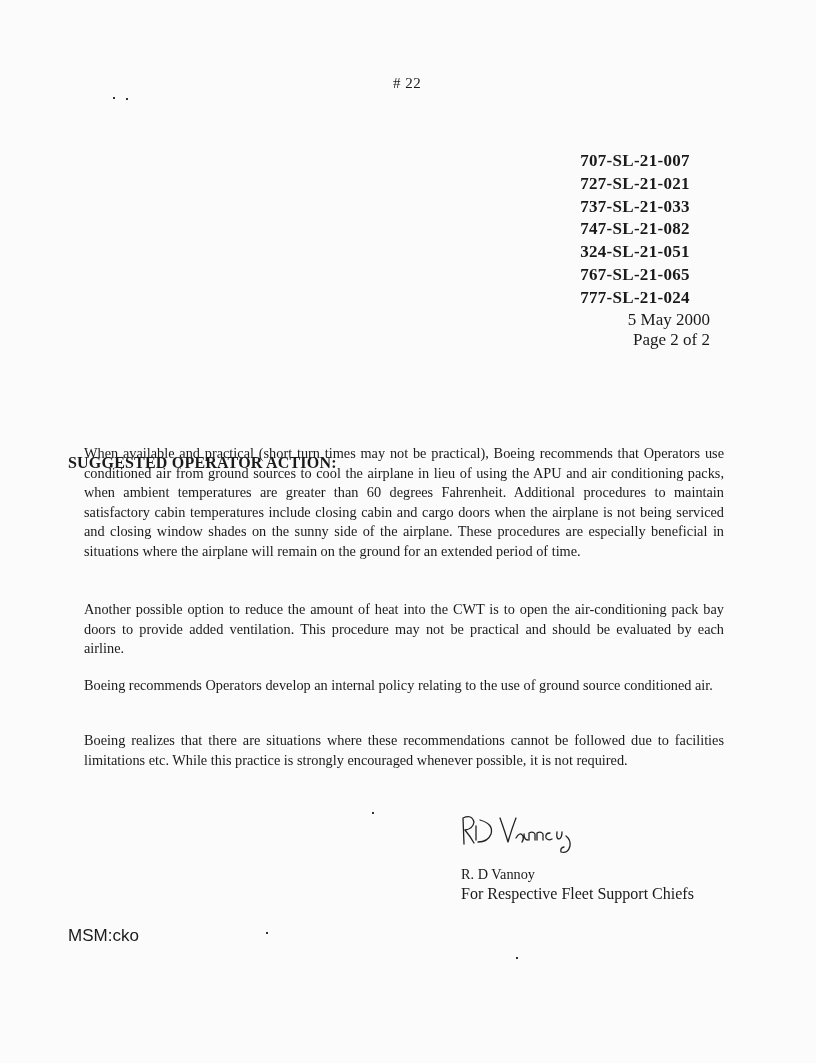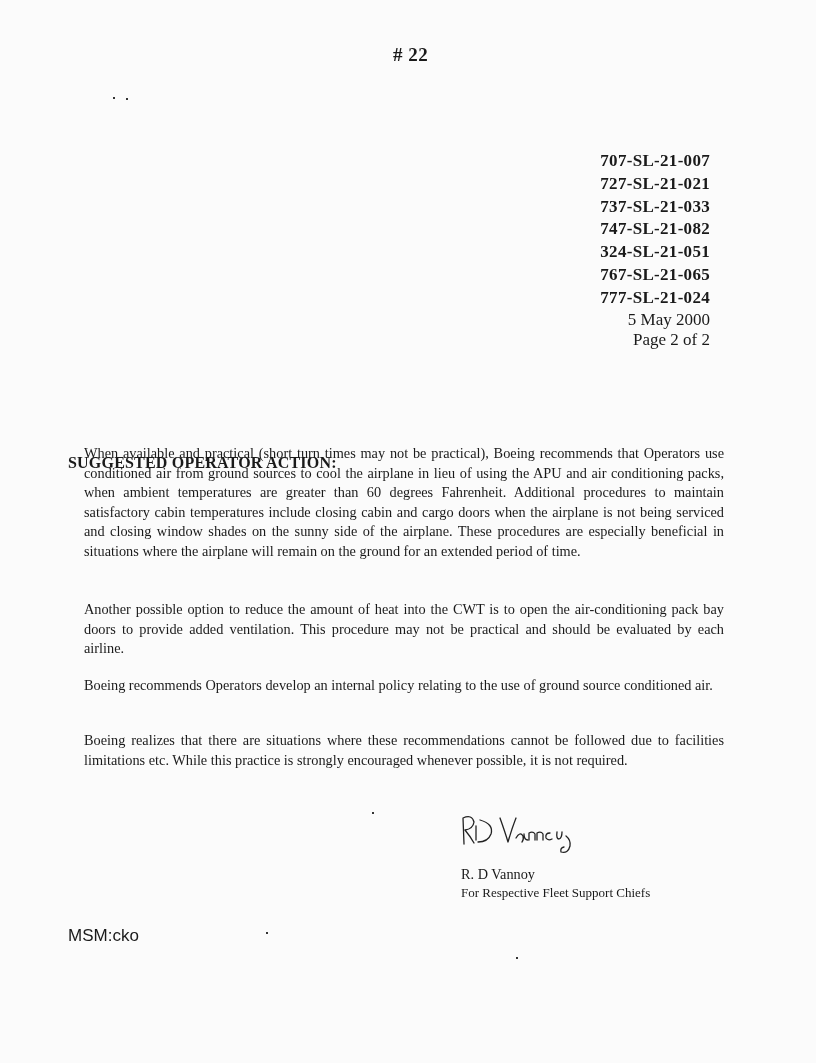--- a/index.html
+++ b/index.html
@@ -10,24 +10,24 @@
     body {
       width: 816px;
       height: 1063px;
       position: relative;
       overflow: hidden;
       font-family: "Liberation Serif", "DejaVu Serif", serif;
       color: #1a1a1a;
     }
     .page-number {
       position: absolute;
-      top: 44px;
+      top: 75px;
       left: 393px;
-      font-size: 19px;
-      font-weight: bold;
+      font-size: 15px;
+      font-weight: normal;
       letter-spacing: 0.5px;
     }
     .speck {
       position: absolute;
       width: 2px;
       height: 2px;
       background: #333;
     }
     .ref-block {
       position: absolute;
@@ -35,20 +35,21 @@
       left: 560px;
       width: 150px;
       text-align: right;
     }
     .ref-line {
       font-size: 17px;
       font-weight: bold;
       line-height: 22.8px;
       letter-spacing: 0.3px;
       display: block;
+      text-align: center;
     }
     .ref-date, .ref-page {
       font-size: 17px;
       line-height: 20px;
       display: block;
     }
     .section-heading {
       position: absolute;
       top: 406px;
       left: 68px;
@@ -80,21 +81,21 @@
     .signer-name {
       position: absolute;
       top: 866px;
       left: 461px;
       font-size: 14.3px;
     }
     .signer-title {
       position: absolute;
       top: 885px;
       left: 461px;
-      font-size: 13px;
+      font-size: 16px;
     }
     .initials {
       position: absolute;
       top: 926px;
       left: 68px;
       font-family: "Liberation Sans", "DejaVu Sans", sans-serif;
       font-size: 17px;
     }
   </style>
 </head>

